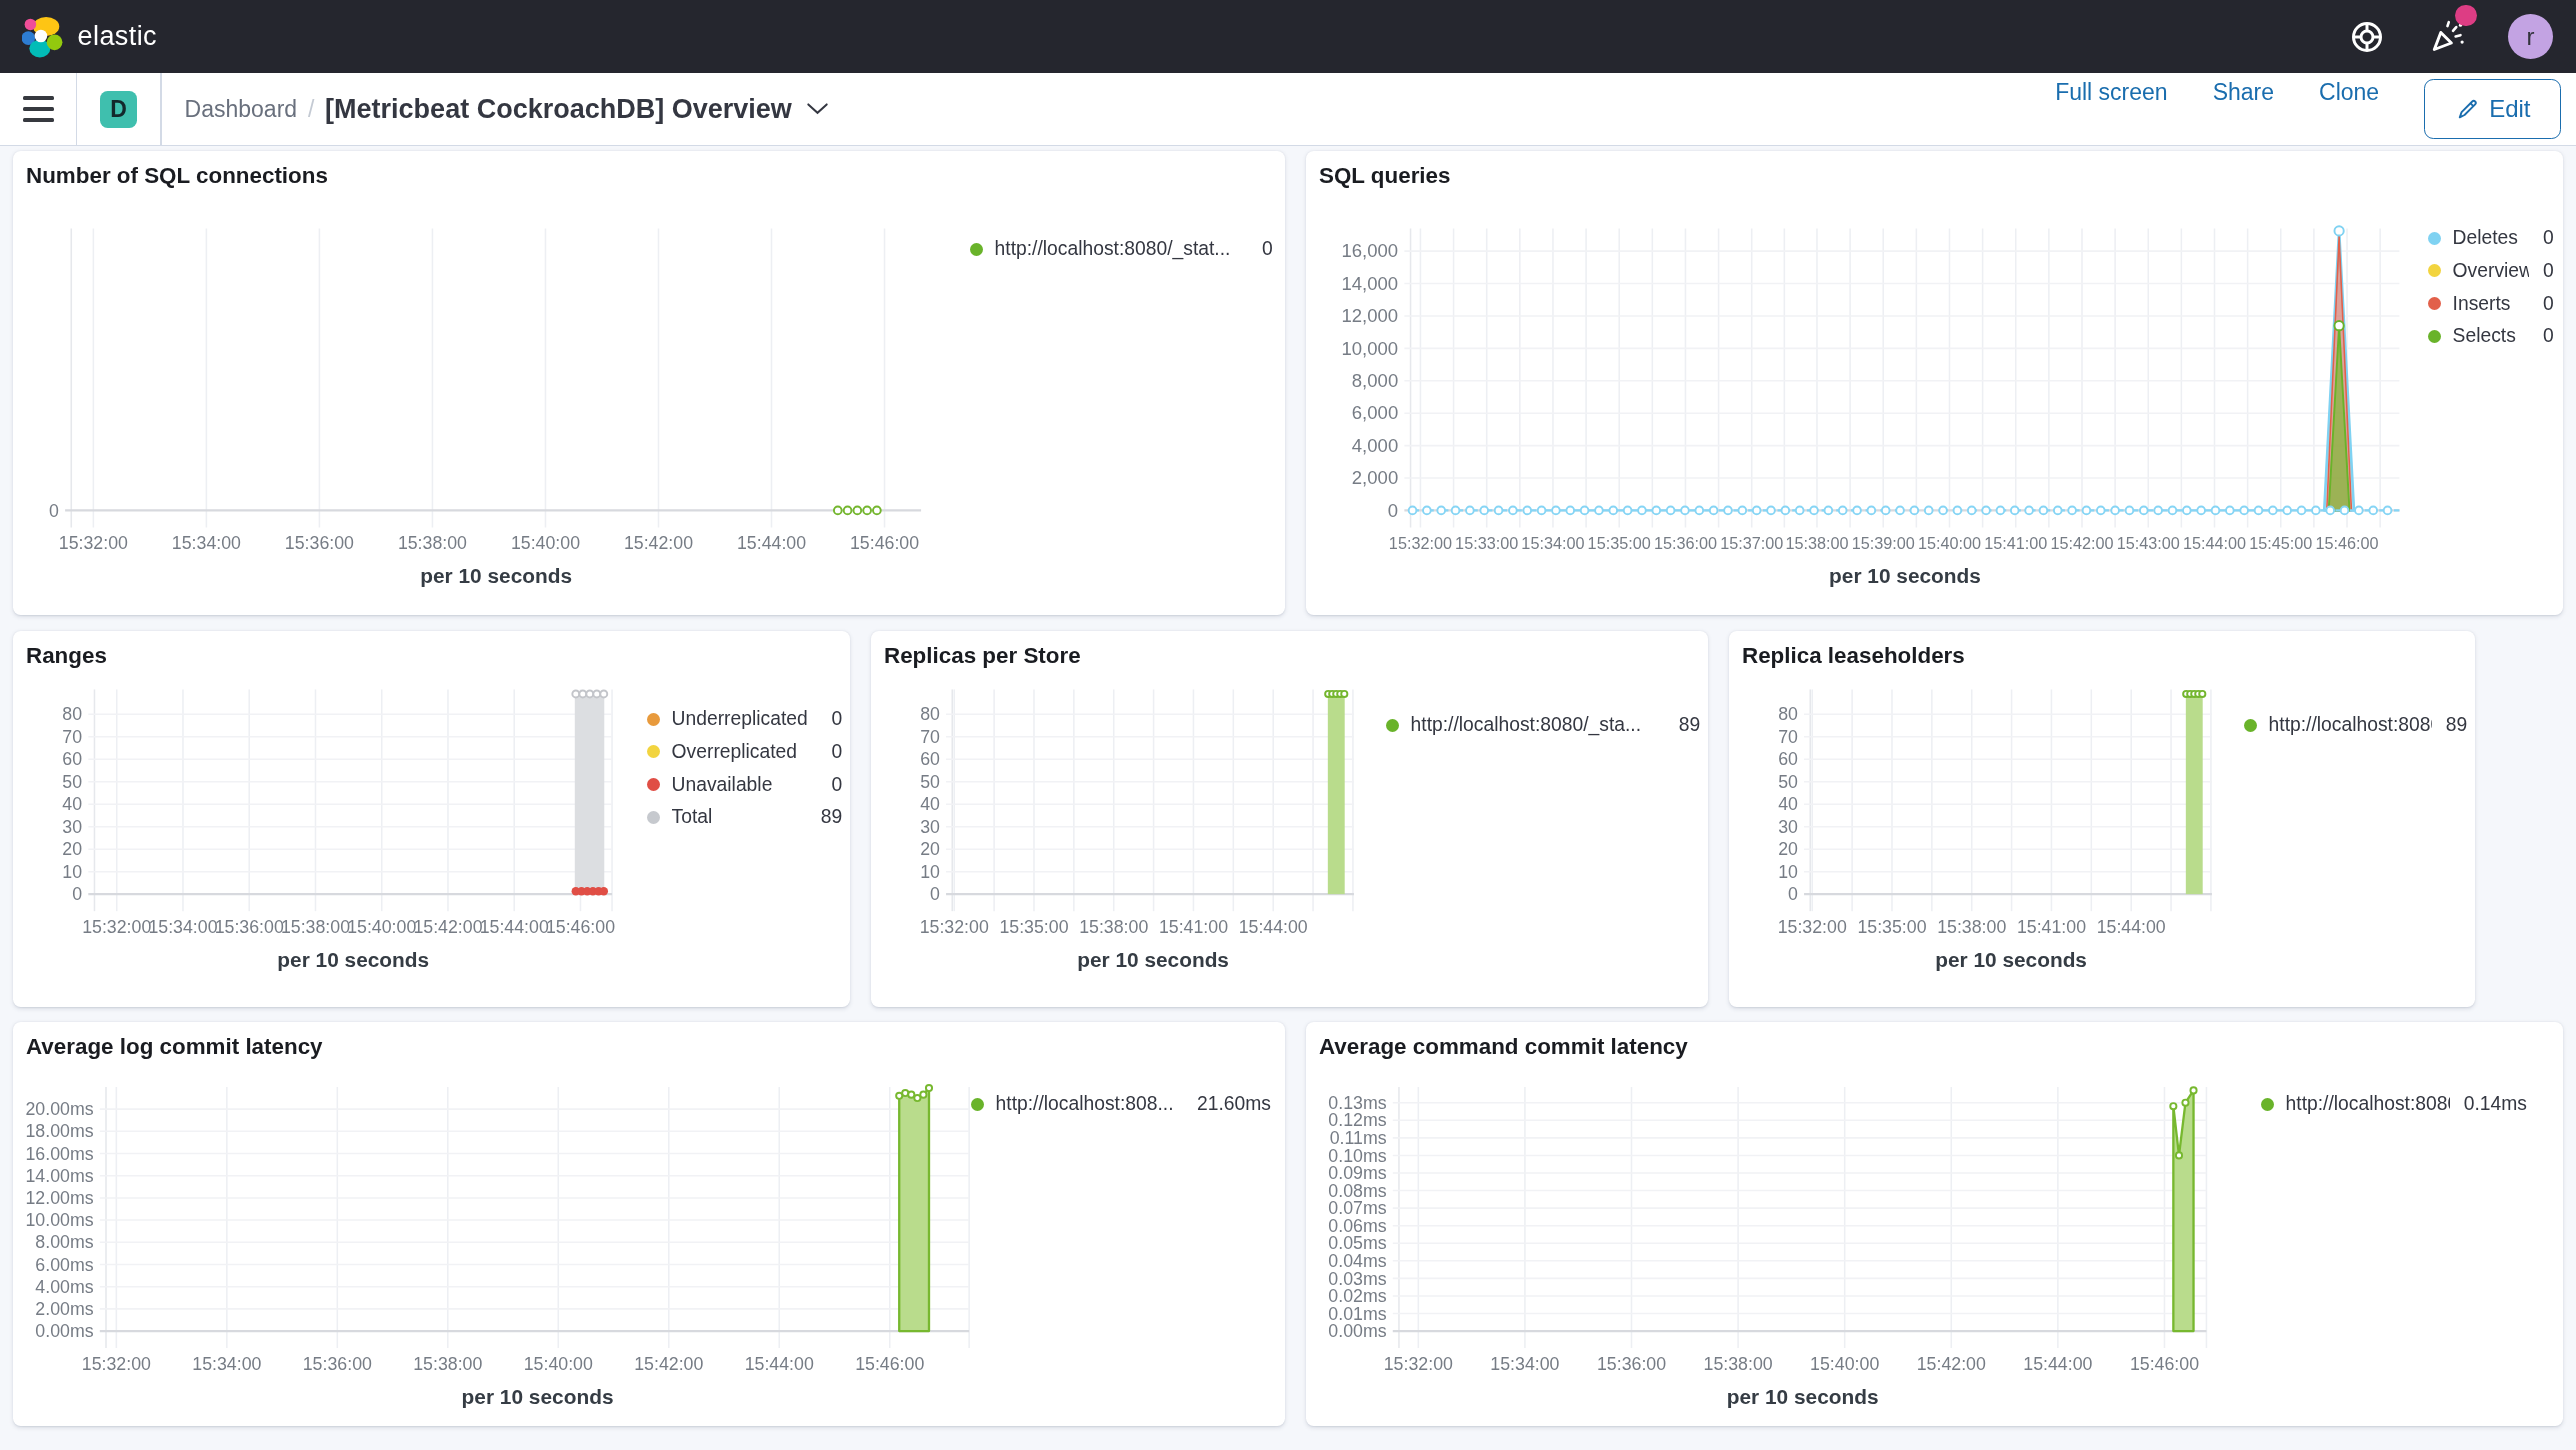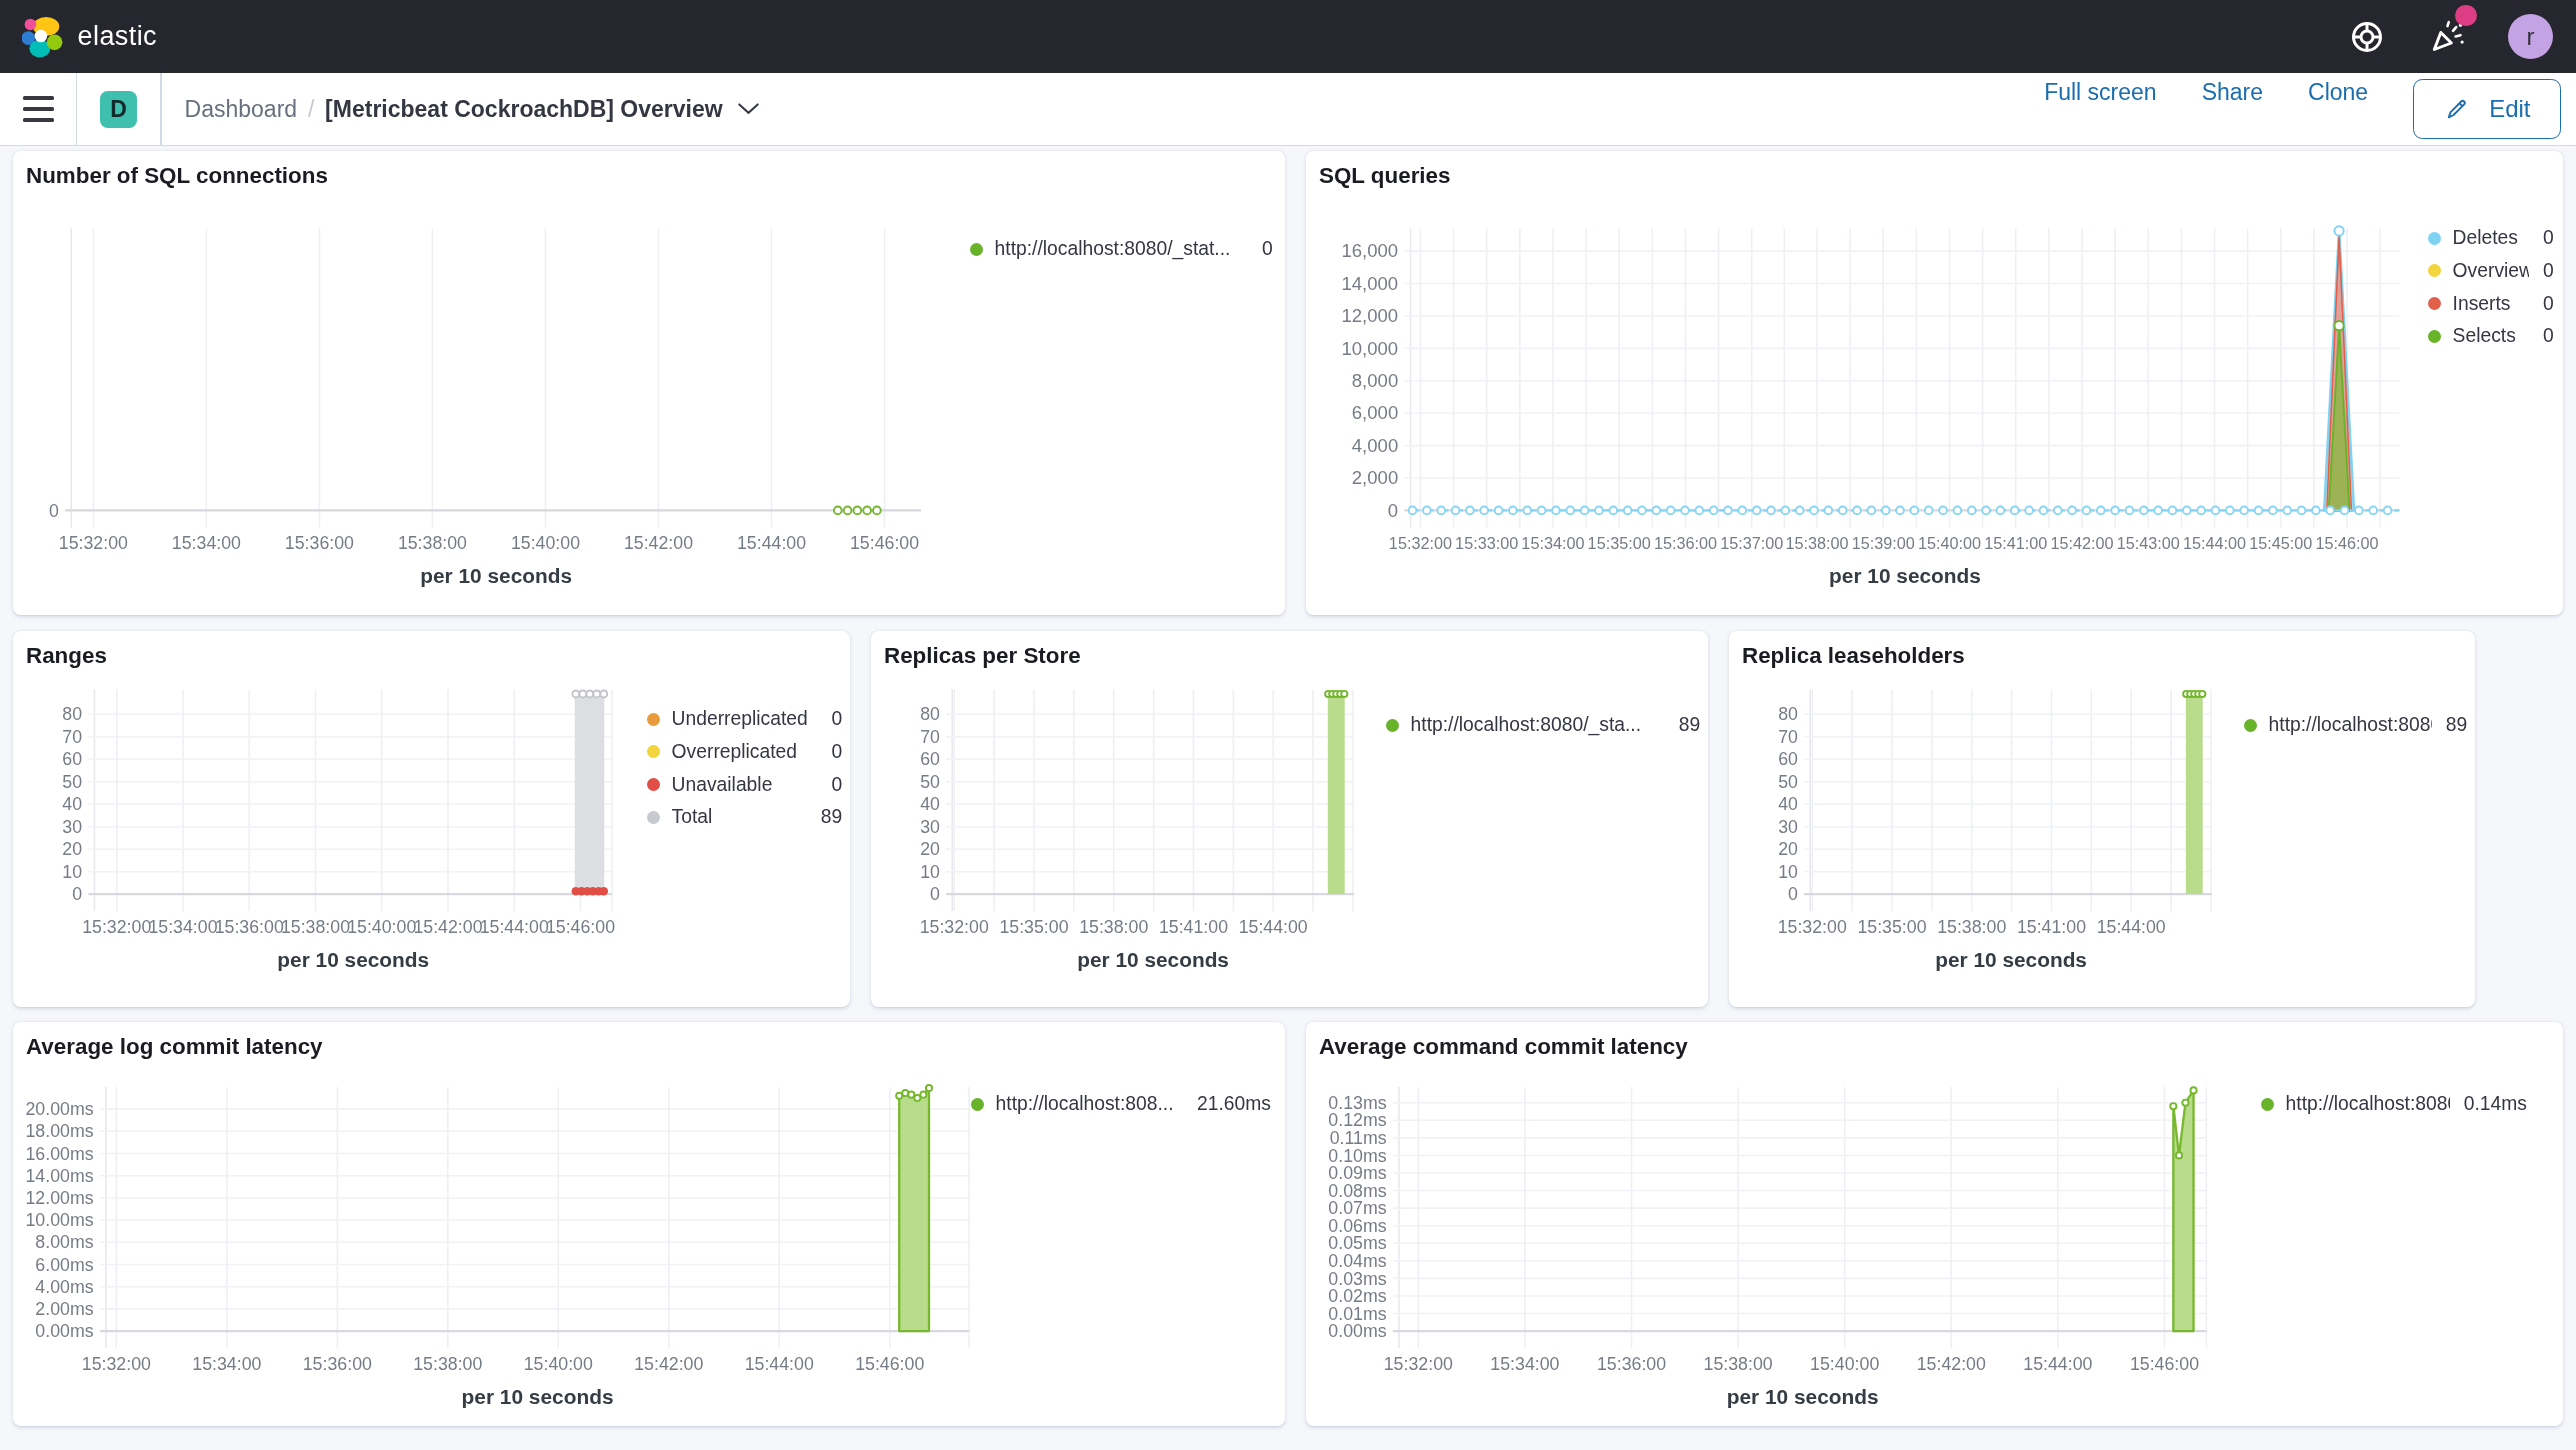--- a/index.html
+++ b/index.html
@@ -22,25 +22,25 @@
   
   .crumbbar{position:absolute;left:0;top:73px;width:2576px;height:73px;background:#fff;
     border-bottom:1.5px solid #d3dae6;display:flex;align-items:center}
   .menu{margin:0 21.6px 0 23px;display:flex;flex-direction:column;gap:7px;cursor:pointer}
   .menu i{display:block;width:31px;height:3.9px;border-radius:1.5px;background:#36393f}
   .vdiv{width:1.5px;height:73px;background:#d3dae6}
   .appbadge{width:37px;height:37px;border-radius:7.7px;background:#3fbfae;color:#13292c;font-weight:700;
     font-size:23px;display:flex;align-items:center;justify-content:center;margin:0 23px}
   .crumb-sec{color:#69707d;font-size:23px}
   .crumb-sep{color:#c4cad3;font-size:23px;margin:0 10.8px}
-  .crumb-title{color:#343741;font-size:23px;font-weight:700}
+  .crumb-title{color:#343741;font-size:27px;font-weight:700}
   .chev{margin-left:14px;display:flex;align-items:center;cursor:pointer}
   .crumb-actions{margin-left:auto;display:flex;gap:45px;margin-right:15.5px}
   .crumb-link{color:#1a6dae;font-size:23px;cursor:pointer}
-  .edit-btn{display:flex;align-items:center;gap:21px;border:1.5px solid #1a6dae;border-radius:9.3px;
+  .edit-btn{display:flex;align-items:center;gap:10px;border:1.5px solid #1a6dae;border-radius:9.3px;
     height:60px;padding:16px 29px;color:#1a6dae;font-size:24px;background:#fff;cursor:pointer}
   
   .panel{position:absolute;background:#fff;border-radius:7.7px;
     box-shadow:0 1.5px 4.6px rgba(66,80,108,.14),0 0.8px 1.5px rgba(66,80,108,.10)}
   .ptitle{position:absolute;left:13px;top:12.4px;font-size:22.4px;font-weight:700;color:#1a1c21;margin:0;cursor:pointer}
   .chartbox{position:absolute;left:0}
   .legend{position:absolute;display:flex;flex-direction:column}
   .leg-item{display:flex;align-items:center;margin-bottom:10.8px;font-size:19.3px;color:#343741;white-space:nowrap}
   .leg-dot{width:13px;height:13px;border-radius:50%;margin-right:11.6px;flex:none}
   .leg-lab{flex:1;overflow:hidden;white-space:nowrap}

